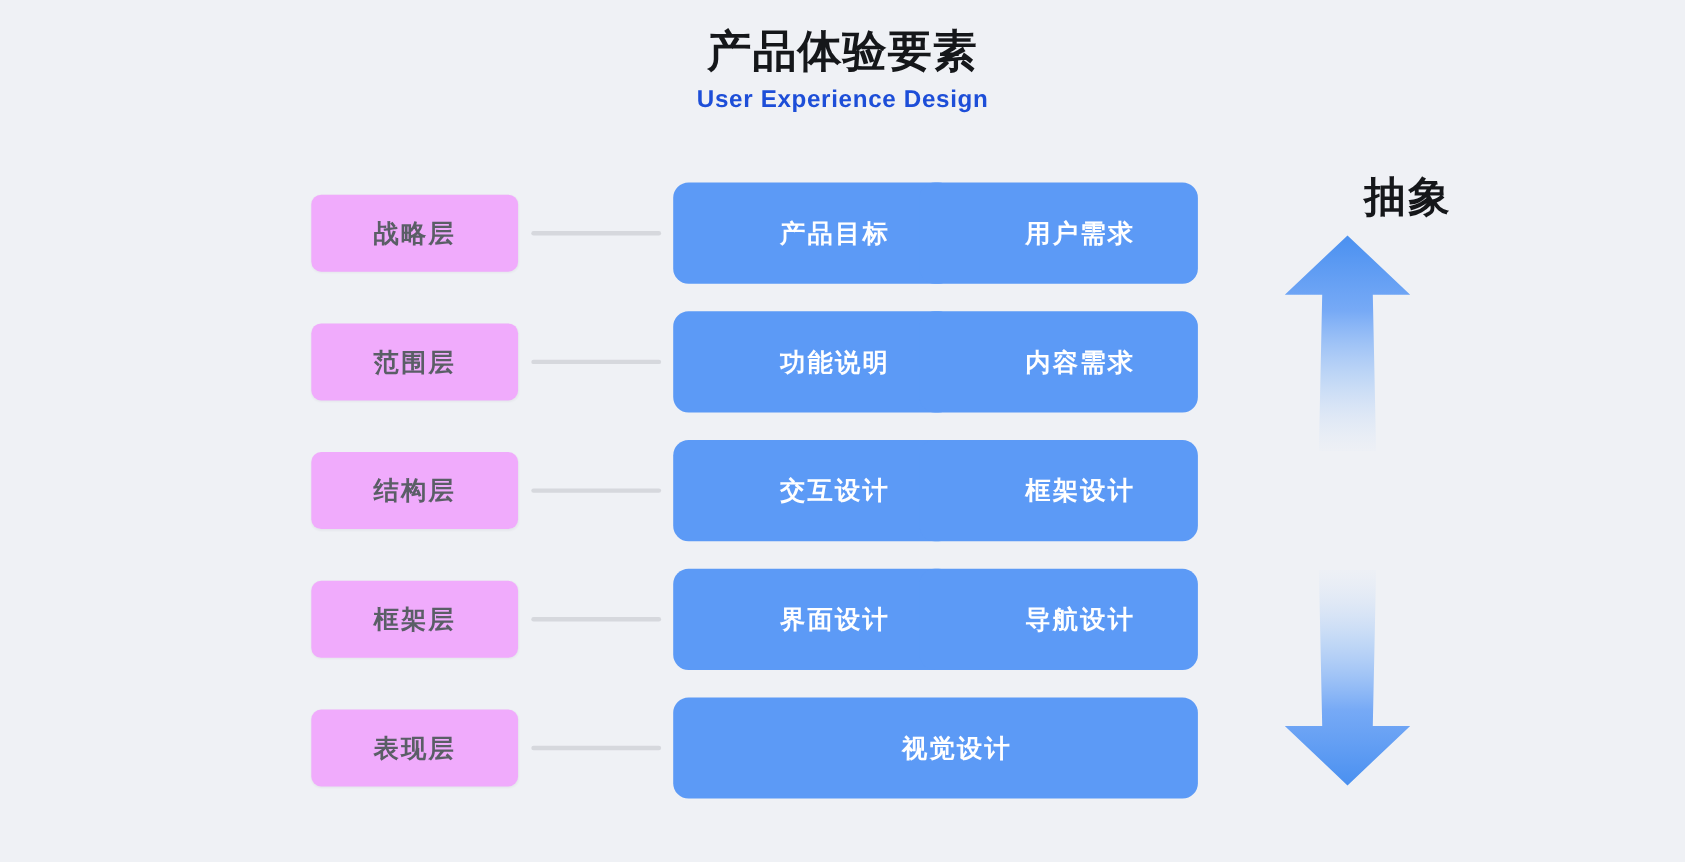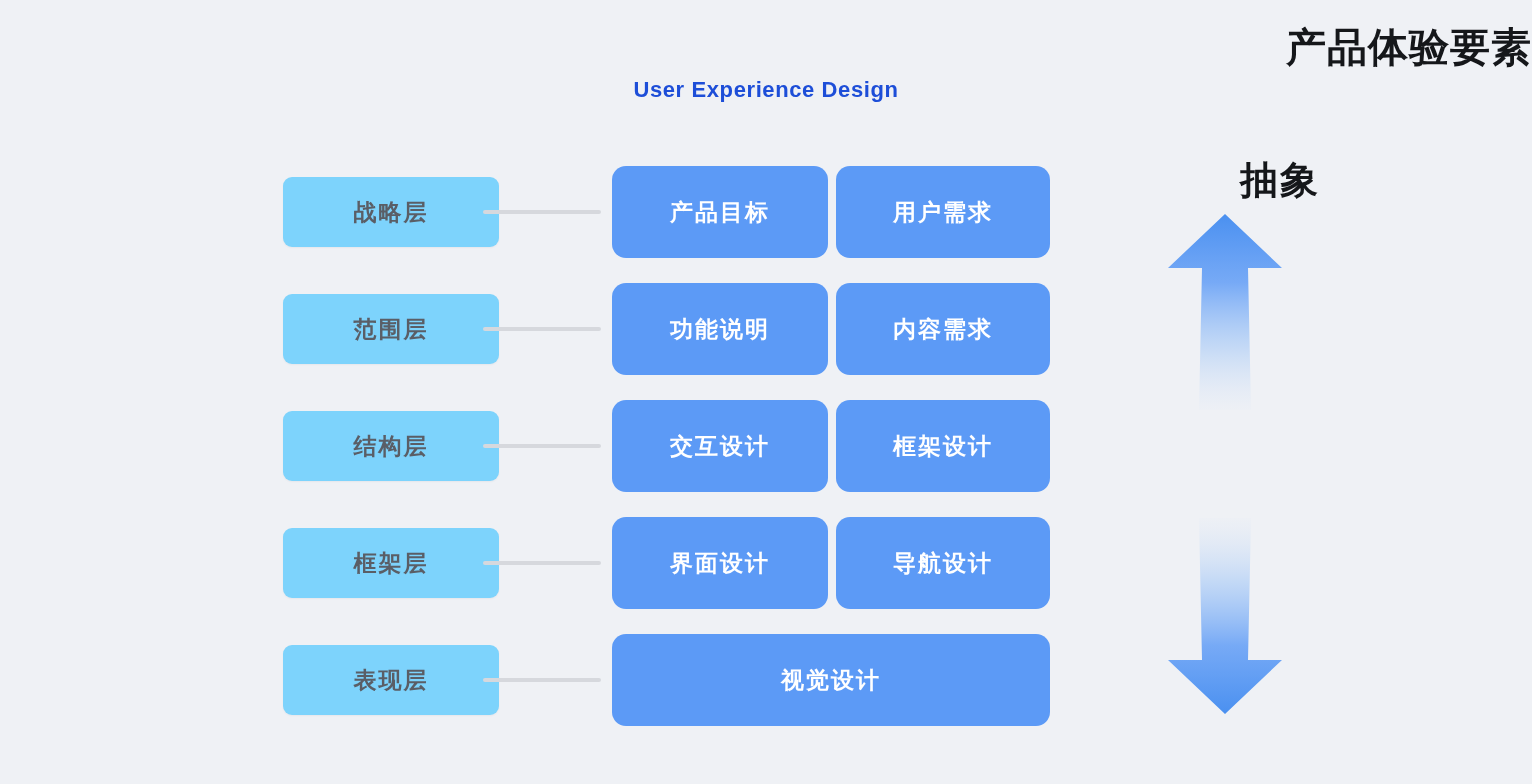--- a/index.html
+++ b/index.html
@@ -22,21 +22,20 @@
     top: 22px;
     width: 1532px;
     text-align: center;
   }
   #title {
     font-size: 40px;
     font-weight: bold;
     color: #15171a;
     letter-spacing: 1px;
     line-height: 50px;
-    text-align: right;
   }
   #subtitle {
     margin-top: 4px;
     font-size: 22px;
     font-weight: bold;
     color: #1d4ed8;
     letter-spacing: 0.6px;
     line-height: 28px;
   }
 
@@ -58,23 +57,23 @@
   .row-1 { top: 123px; text-align: center; }
   .row-2 { top: 240px; }
   .row-3 { top: 357px; }
   .row-4 { top: 474px; }
 
   
   .layer-chip {
     position: absolute;
     left: 283px;
     top: 11px;
-    width: 216px;
+    width: 188px;
     height: 70px;
-    background: #7dd3fc;
+    background: #f0abfc;
     border-radius: 9px;
     display: flex;
     align-items: center;
     justify-content: center;
     box-shadow: 0 1px 2px rgba(22, 30, 50, 0.045);
   }
   .layer-chip-label {
     font-size: 23px;
     font-weight: bold;
     color: #5a5e66;
@@ -95,20 +94,21 @@
   
   .card {
     position: absolute;
     top: 0;
     height: 92px;
     background: #5c9af6;
     border-radius: 14px;
     display: flex;
     align-items: center;
     justify-content: center;
+    padding-left: 39px;
   }
   .card-a { left: 612px; width: 216px; }
   .card-b { left: 836px; width: 214px; }
   .card-wide { left: 612px; width: 438px; }
   .card-label {
     font-size: 23px;
     font-weight: bold;
     color: #ffffff;
     letter-spacing: 2px;
   }

